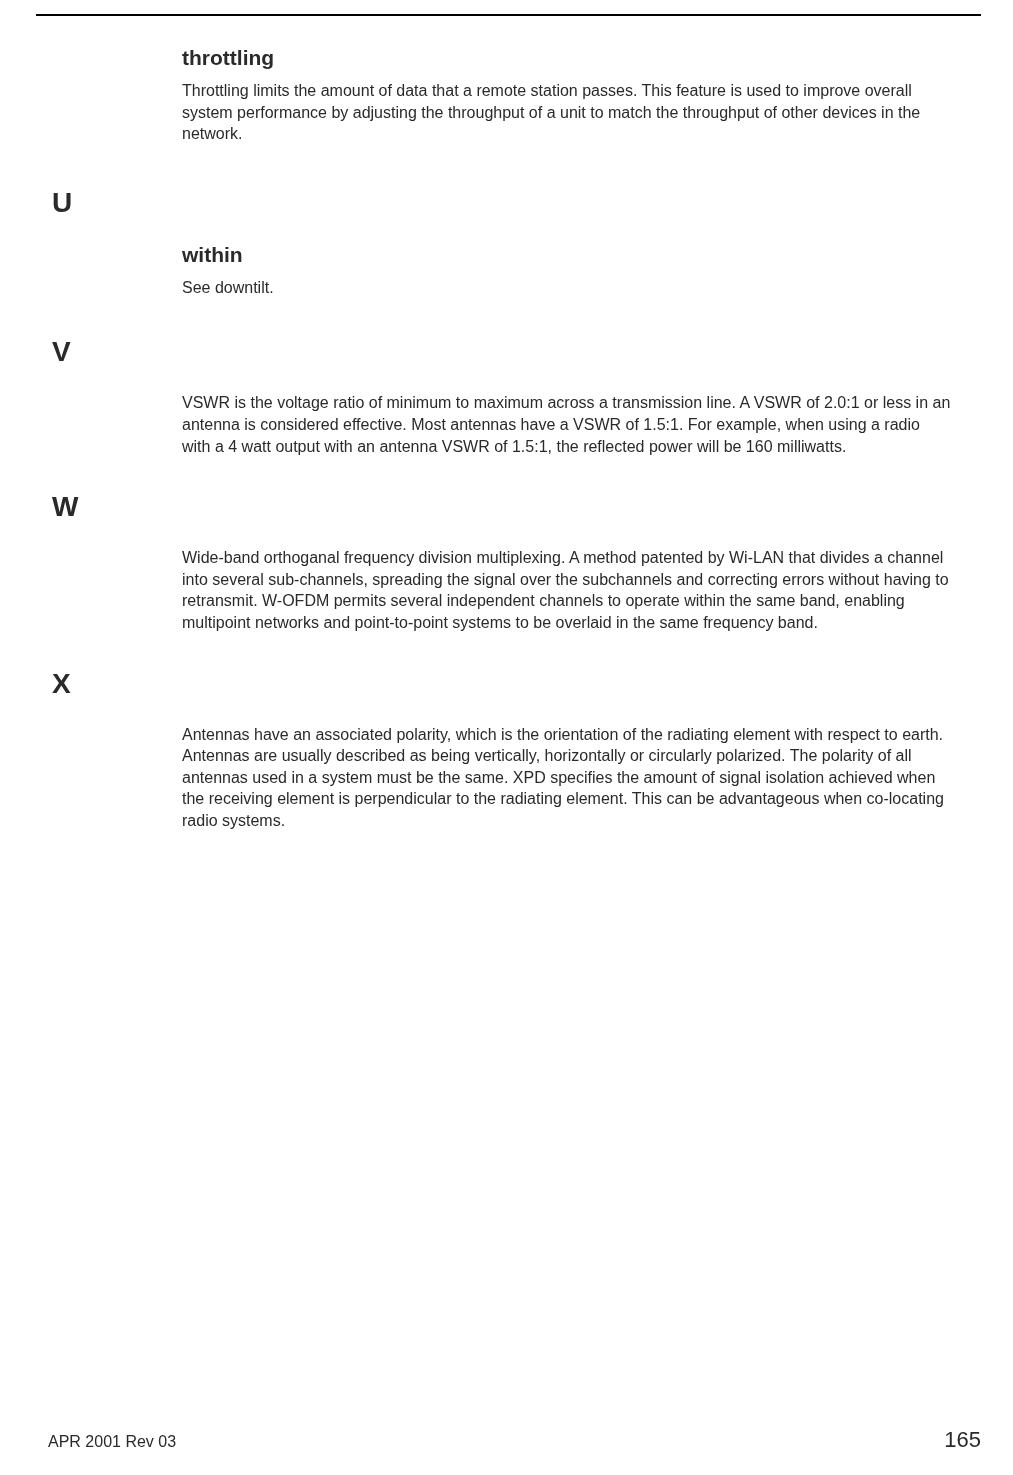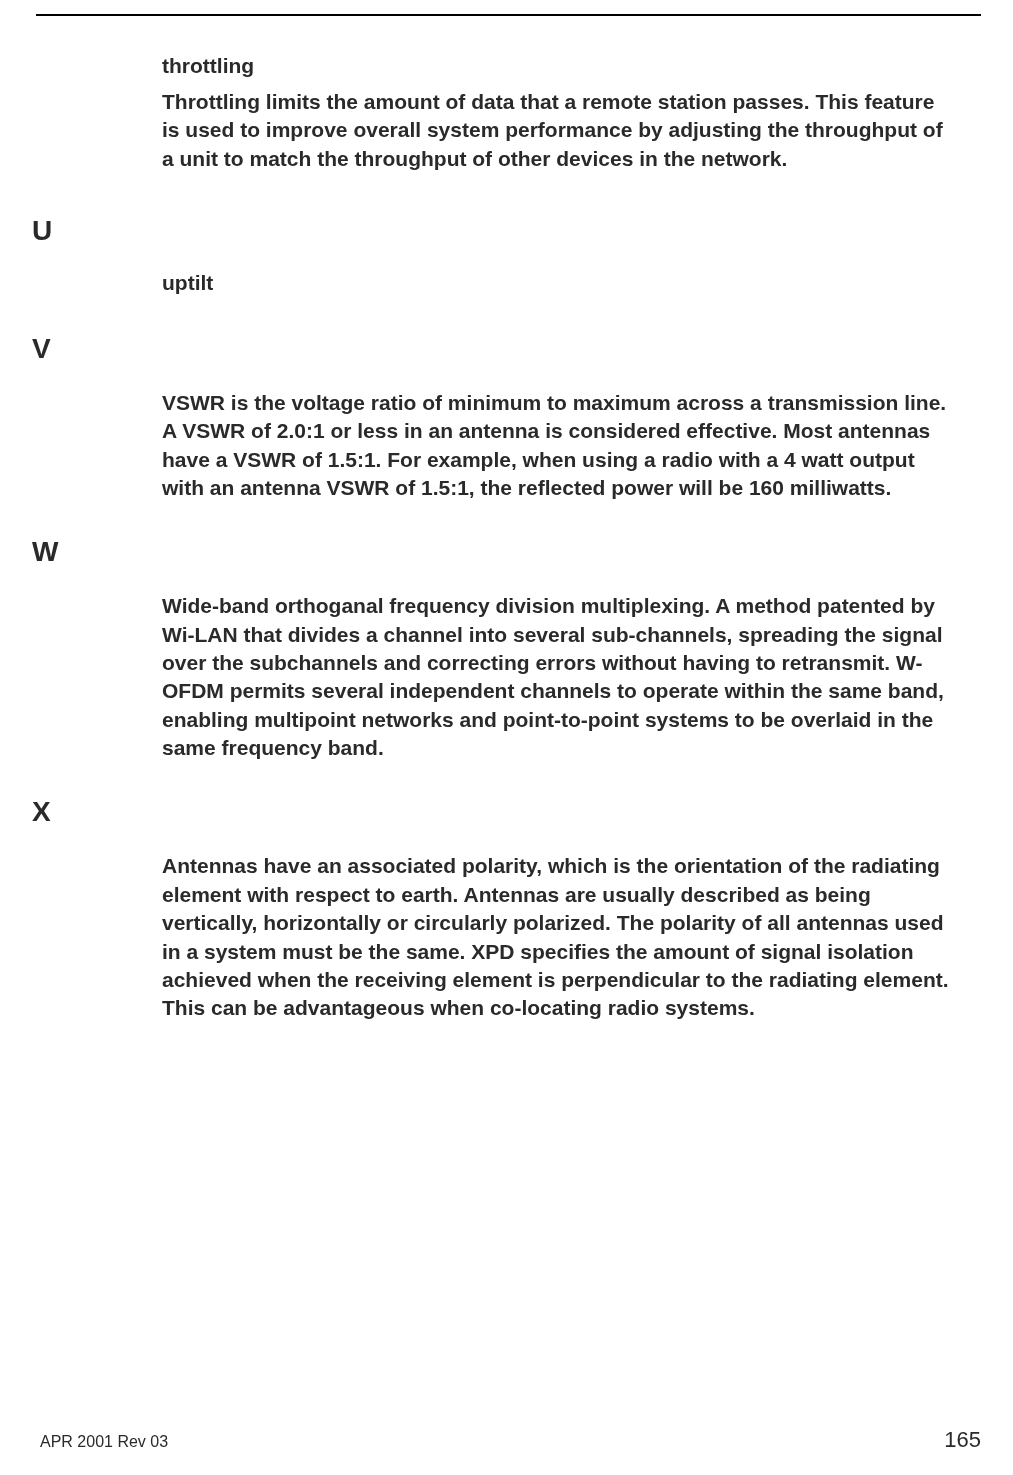--- a/index.html
+++ b/index.html
@@ -9,50 +9,49 @@
     height: 1475px;
     background: #fff;
     color: #2a2a2a;
     position: relative;
   }
   .top-rule {
     border-top: 2px solid #000;
     margin: 14px 32px 0 36px;
   }
   .content {
-    padding: 30px 62px 0 32px;
-    margin-top: 8px;
+    padding: 30px 62px 0 52px;
   }
   .letter {
     font-weight: 700;
     font-size: 28px;
     line-height: 1;
     margin-top: 40px;
     margin-bottom: 26px;
     font-family: Helvetica, Arial, sans-serif;
   }
   .letter:first-of-type { margin-top: 0; }
   .entry {
     margin-left: 130px;
     margin-bottom: 12px;
   }
   .term {
     font-weight: 700;
     font-size: 21px;
     margin-bottom: 10px;
   }
   .def {
-    font-size: 21px;
+    font-size: 16px;
     line-height: 1.35;
-    font-weight: 700;
+    font-weight: 400;
   }
   .footer {
     position: absolute;
     bottom: 22px;
-    left: 40px;
+    left: 48px;
     right: 32px;
     display: flex;
     justify-content: space-between;
     align-items: baseline;
   }
   .footer-left { font-size: 16px; }
   .footer-right { font-size: 22px; margin-left: 46px; }
   .block-u { margin-top: 44px; }
   .block-v { margin-top: 40px; }
   .block-w { margin-top: 36px; }
@@ -65,21 +64,22 @@
 
 <div class="content">
 
   <div class="entry">
     <div class="term">throttling</div>
     <div class="def">Throttling limits the amount of data that a remote station passes. This feature is used to improve overall system performance by adjusting the throughput of a unit to match the throughput of other devices in the network.</div>
   </div>
 
   <div class="letter block-u">U</div>
   <div class="entry">
-    <div class="term">uptilt</div>
+    <div class="term">within</div>
+    <div class="def">See downtilt.</div>
   </div>
 
   <div class="letter block-v">V</div>
   <div class="entry">
     <div class="def">VSWR is the voltage ratio of minimum to maximum across a transmission line. A VSWR of 2.0:1 or less in an antenna is considered effective. Most antennas have a VSWR of 1.5:1. For example, when using a radio with a 4 watt output with an antenna VSWR of 1.5:1, the reflected power will be 160 milliwatts.</div>
   </div>
 
   <div class="letter block-w">W</div>
   <div class="entry">
     <div class="def">Wide-band orthoganal frequency division multiplexing. A method patented by Wi-LAN that divides a channel into several sub-channels, spreading the signal over the subchannels and correcting errors without having to retransmit. W-OFDM permits several independent channels to operate within the same band, enabling multipoint networks and point-to-point systems to be overlaid in the same frequency band.</div>

